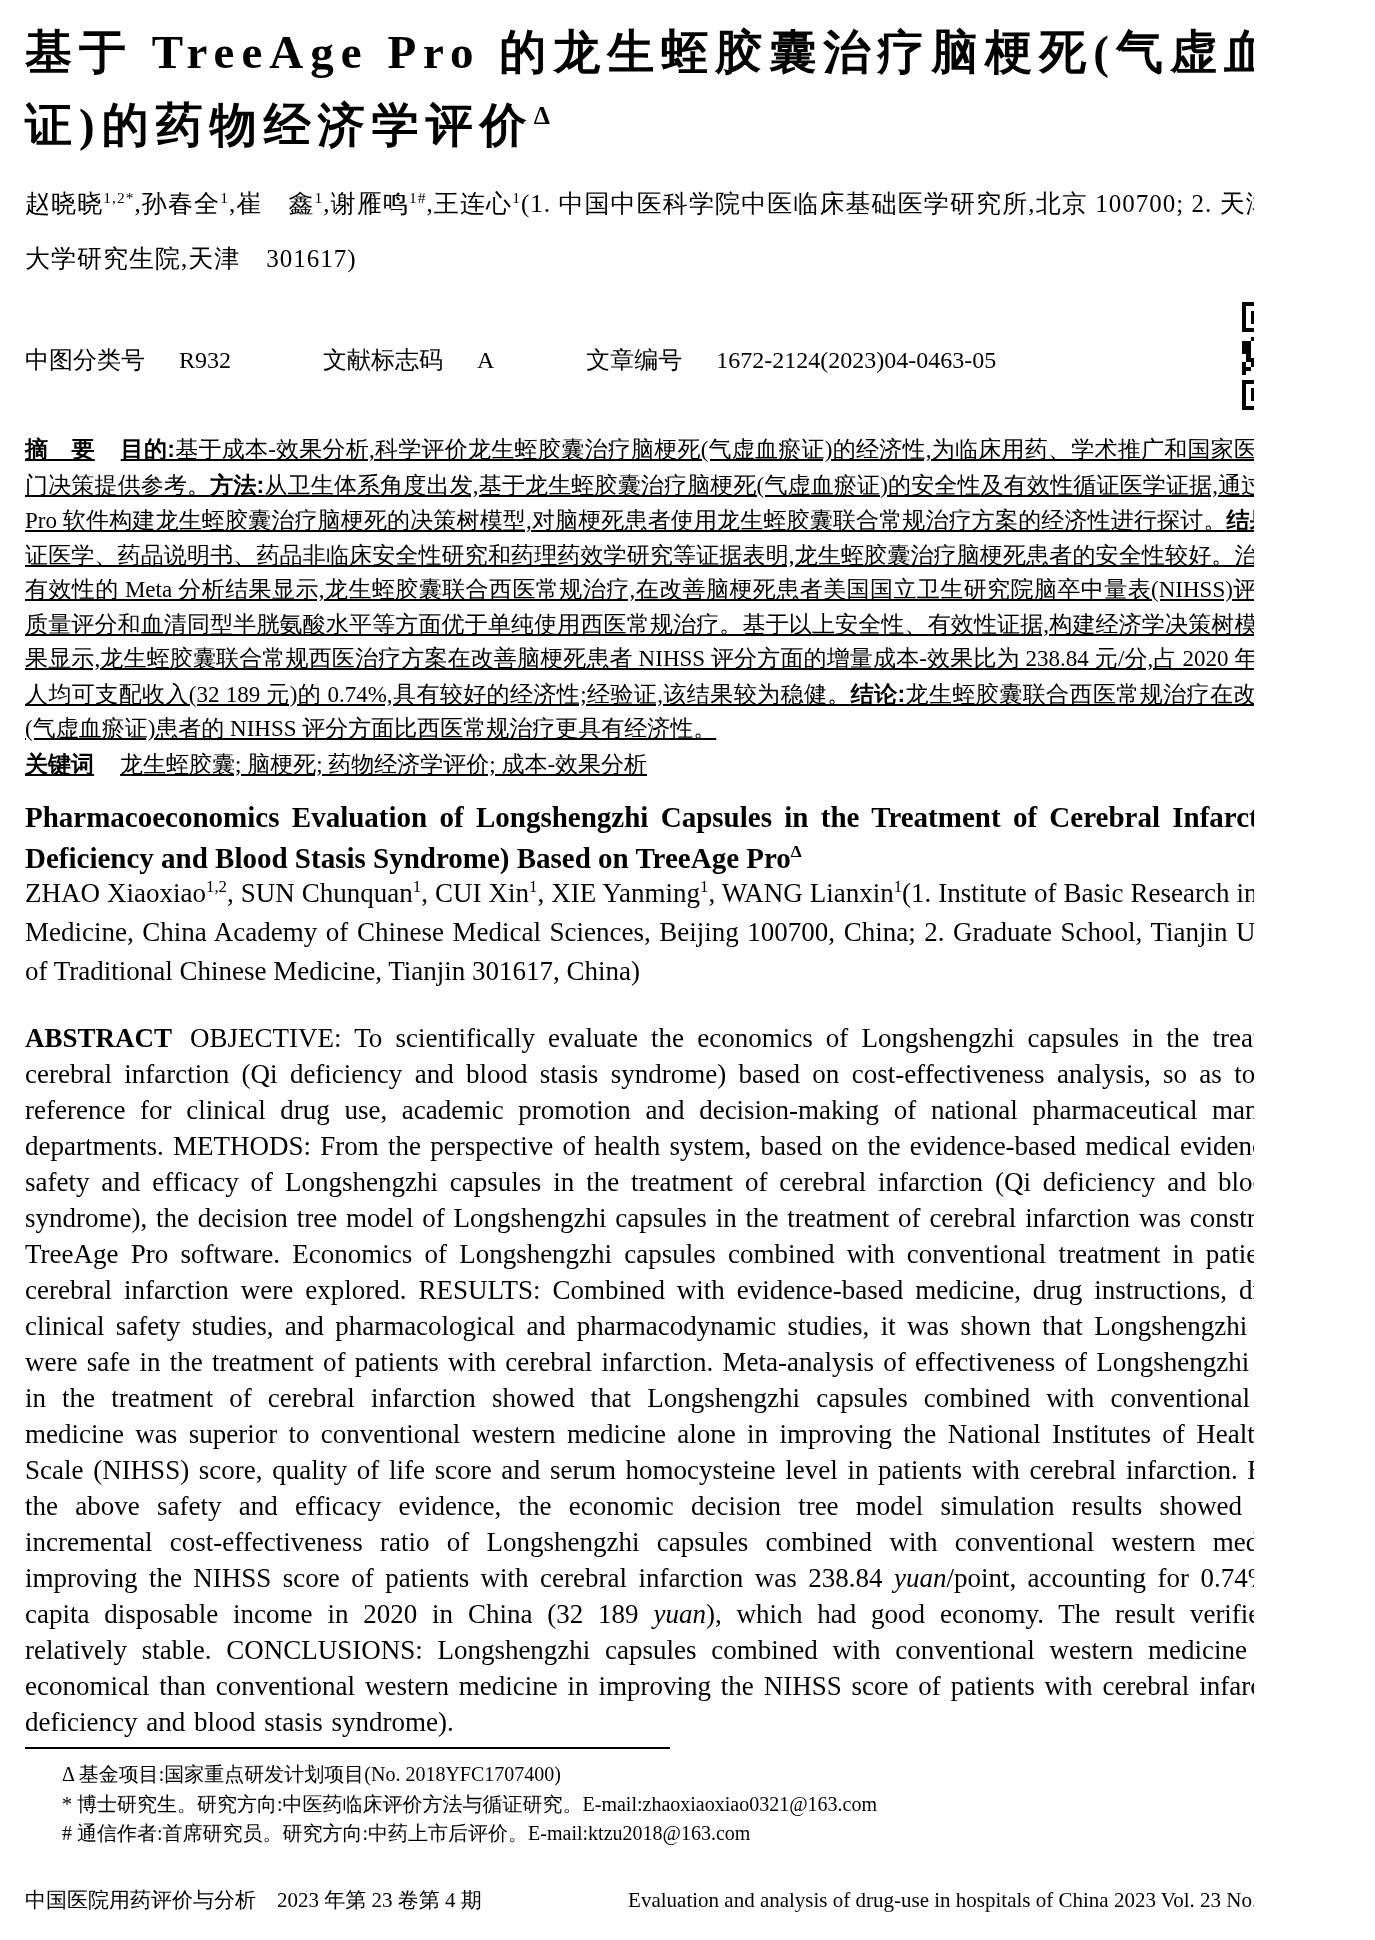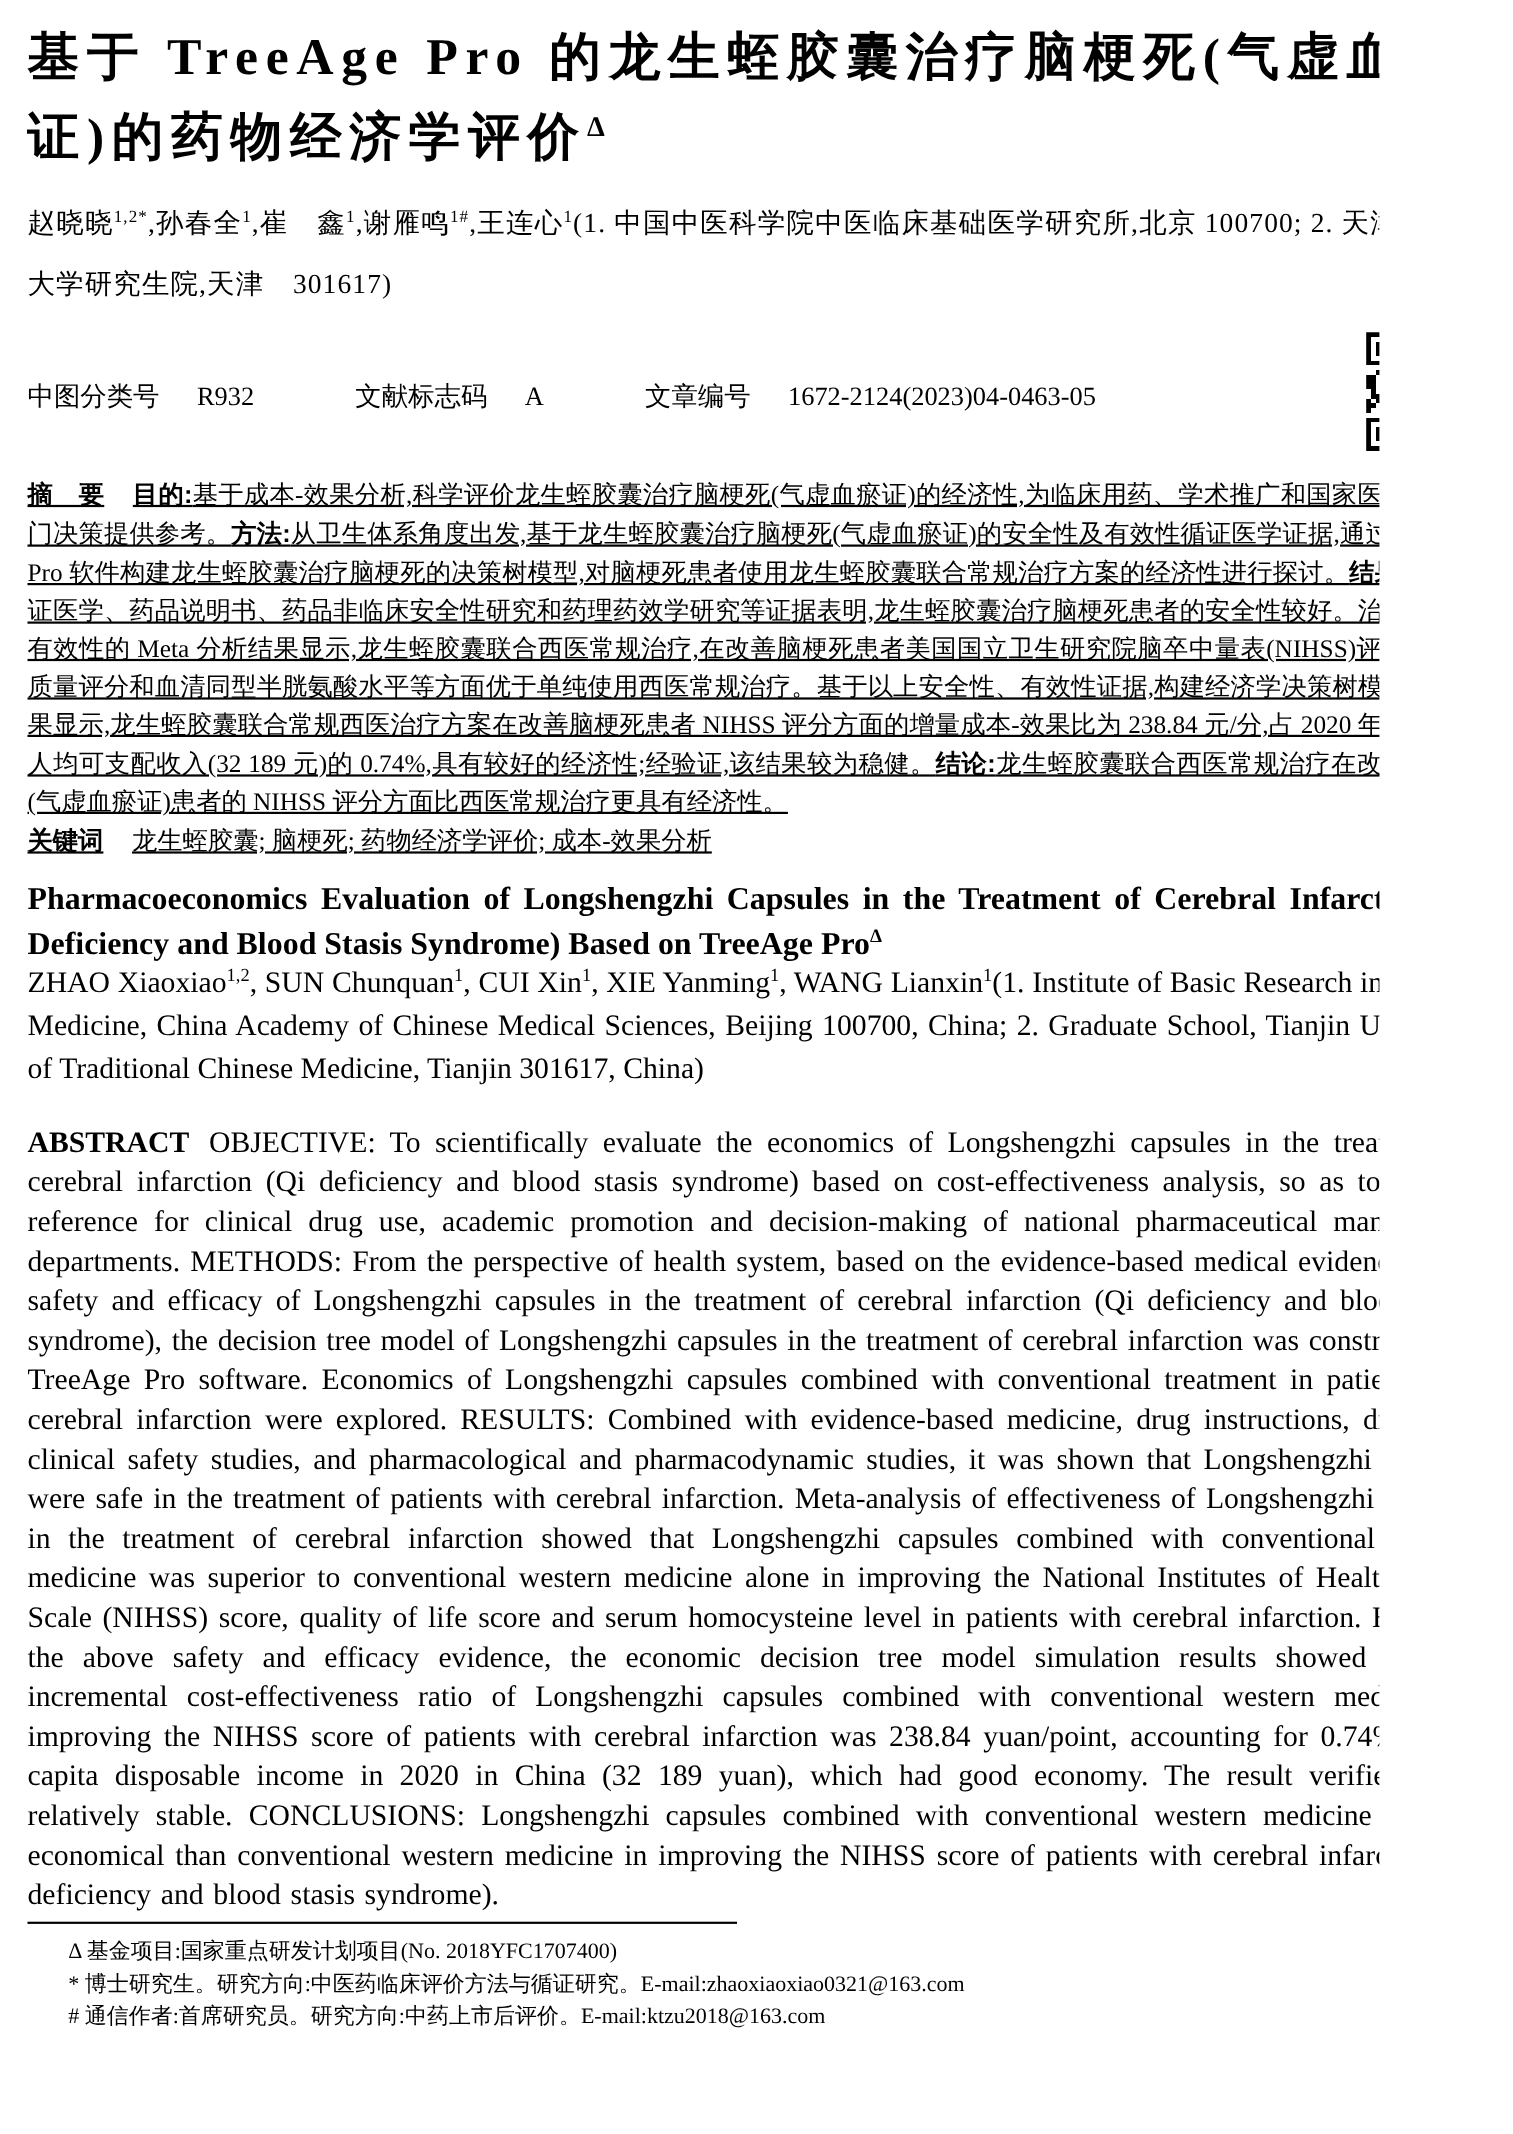--- a/index.html
+++ b/index.html
@@ -45,21 +45,21 @@
     top:432px;
     font-size:23px;line-height:34.5px;
     text-align:justify;
   }
   .abs-zh p{margin:0;text-decoration:underline;}
   .lab-zh{
     font-weight:700;font-family:"Liberation Sans","DejaVu Sans",sans-serif;
     margin-right:26px;
   }
   .b{font-weight:700;font-family:"Liberation Sans","DejaVu Sans",sans-serif;}
-  .i{font-family:"Liberation Serif","DejaVu Serif",serif;font-weight:400;}
+  .i{font-style:italic;font-family:"Liberation Serif","DejaVu Serif",serif;font-weight:400;}
 
   
   .title-en{
     top:797px;
     font-size:29px;font-weight:700;line-height:41px;
     margin:0;text-align:justify;
   }
   .title-en sup{font-size:0.6em;line-height:0;}
 
   
@@ -442,14 +442,18 @@
   </div>
 
   <div class="blk sep"></div>
 
   <div class="blk footnotes">
     <p>Δ 基金项目:国家重点研发计划项目(No. 2018YFC1707400)</p>
     <p>* 博士研究生。研究方向:中医药临床评价方法与循证研究。E-mail:zhaoxiaoxiao0321@163.com</p>
     <p># 通信作者:首席研究员。研究方向:中药上市后评价。E-mail:ktzu2018@163.com</p>
   </div>
 
+  <div class="blk footer">
+    <span>中国医院用药评价与分析　2023 年第 23 卷第 4 期</span>
+    <span>Evaluation and analysis of drug-use in hospitals of China 2023 Vol. 23 No. 4　· 463 ·</span>
+  </div>
 
 </div>
 
 </body></html>

